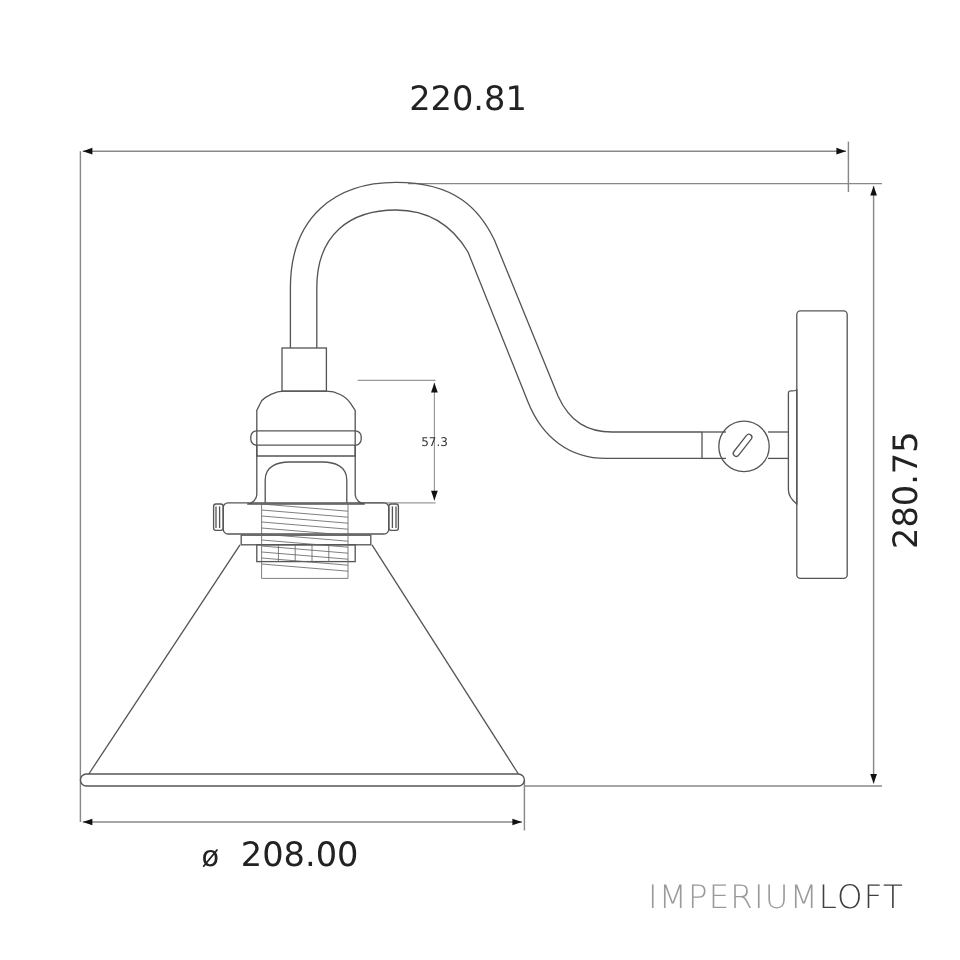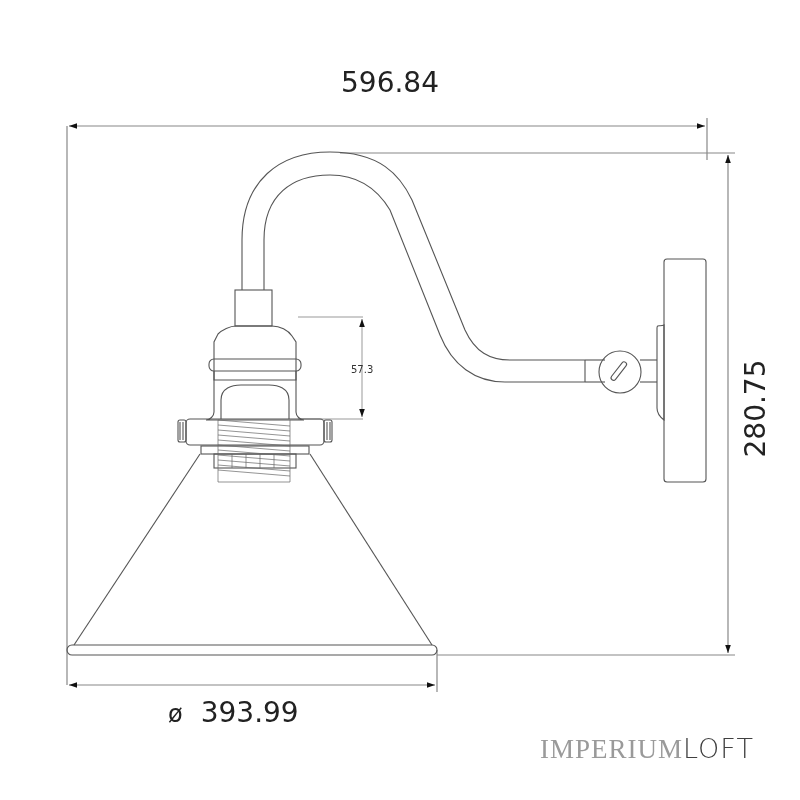--- a/index.html
+++ b/index.html
@@ -5,21 +5,21 @@
     html, body { margin: 0; padding: 0; background: #ffffff; }
     body { width: 800px; height: 800px; position: relative; overflow: hidden; font-family: "DejaVu Sans", sans-serif; }
     #drawing { position: absolute; left: 0; top: 0; width: 800px; height: 800px; }
     .dim-label { position: absolute; color: #222222; font-family: "DejaVu Sans", sans-serif; white-space: nowrap; }
     .dim-width { left: 330px; top: 66px; font-size: 28px; width: 120px; text-align: center; }
     .dim-height { left: 700px; top: 392px; font-size: 28px; transform: rotate(-90deg); transform-origin: center center; width: 110px; text-align: center; }
     .dim-diam { left: 168px; top: 696px; font-size: 28px; }
     .dim-diam .sym { font-size: 24px; margin-right: 18px; }
     .dim-small { left: 351px; top: 364px; font-size: 10px; color: #333; }
     .logo { position: absolute; left: 540px; top: 733px; font-size: 27px; letter-spacing: 1px; font-family: "DejaVu Sans", sans-serif; font-weight: 300; }
-    .logo .a { color: #9a9a9a; font-family: Liberation Serif, serif; }
+    .logo .a { color: #9a9a9a; }
     .logo .b { color: #404040; }
   </style>
 </head>
 <body>
 
 <svg id="drawing" viewBox="0 0 800 800" xmlns="http://www.w3.org/2000/svg">
   <defs>
     <marker id="arr" viewBox="0 0 10 10" refX="10" refY="5" markerWidth="10" markerHeight="8" orient="auto-start-reverse" markerUnits="userSpaceOnUse">
       <path d="M0,1.5 L10,5 L0,8.5 z" fill="#111"></path>
     </marker>
@@ -106,18 +106,18 @@
     <line x1="274" y1="454" x2="274" y2="468"></line>
   </g>
 
   <g stroke="#555" stroke-width="1.1" fill="none">
     <path d="M200,454 L74,645"></path>
     <path d="M310,454 L432,645"></path>
     <rect x="67" y="645" width="370" height="10" rx="5"></rect>
   </g>
 </svg>
 
-<div class="dim-label dim-width">596.84</div>
+<div class="dim-label dim-width">220.81</div>
 <div class="dim-label dim-height">280.75</div>
-<div class="dim-label dim-diam"><span class="sym">ø</span><span>393.99</span></div>
+<div class="dim-label dim-diam"><span class="sym">ø</span><span>208.00</span></div>
 <div class="dim-label dim-small">57.3</div>
 
 <div class="logo"><span class="a">IMPERIUM</span><span class="b">LOFT</span></div>
 
 </body></html>

